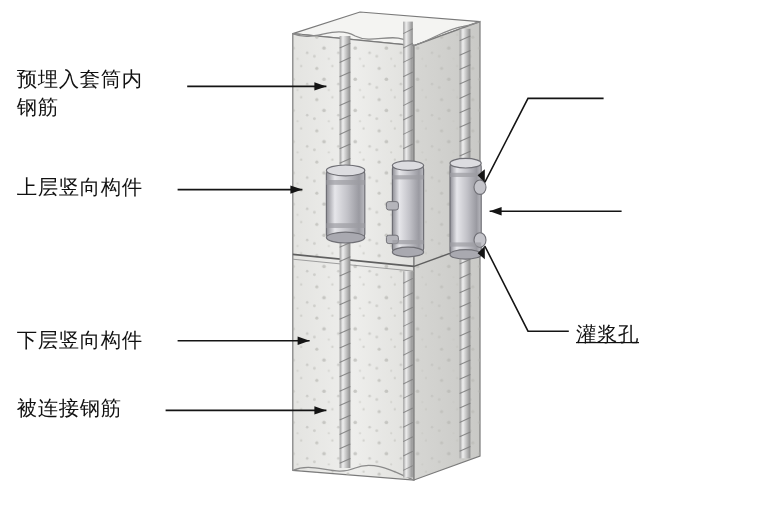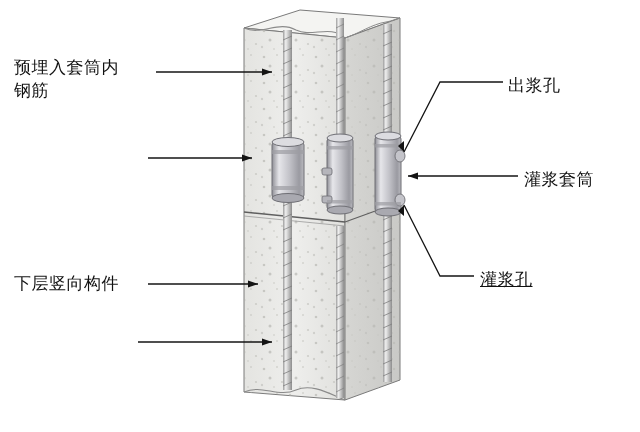--- a/index.html
+++ b/index.html
@@ -241,23 +241,23 @@
       <polygon points="408,176 418,172.5 418,179.5" fill="#141414" stroke="none"></polygon>
 
       <polyline points="474,276 440,276 404,205"></polyline>
       <polygon points="404,205 404,216 398,211" fill="#141414" stroke="none"></polygon>
     </g>
   </svg>
 
   <div class="label label-left" style="left:14px; top:56px;">预埋入套筒内
 钢筋</div>
 
+  <div class="label label-left" style="left:14px; top:146px;">上层竖向构件</div>
 
   <div class="label label-left" style="left:14px; top:272px;font-family:Liberation Serif, serif;">下层竖向构件</div>
 
-
-  <div class="label label-left" style="left:508px; top:74px;">出浆孔</div>
-
-  <div class="label label-left" style="left:524px; top:168px;">灌浆套筒</div>
+  <div class="label label-left" style="left:14px; top:330px;">被连接钢筋</div>
+
+
 
   <div class="label label-left" style="left:480px; top:268px;text-decoration:underline;">灌浆孔</div>
 
 </div>
 
 </body></html>

